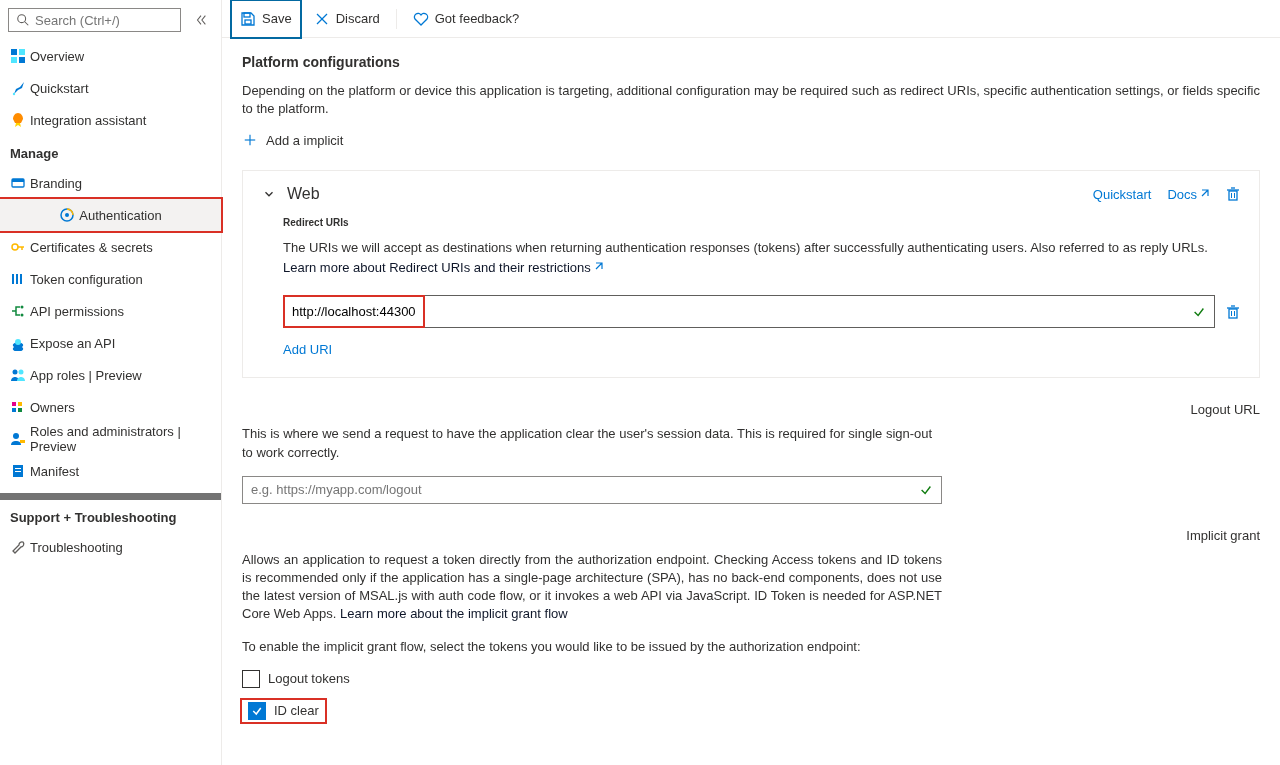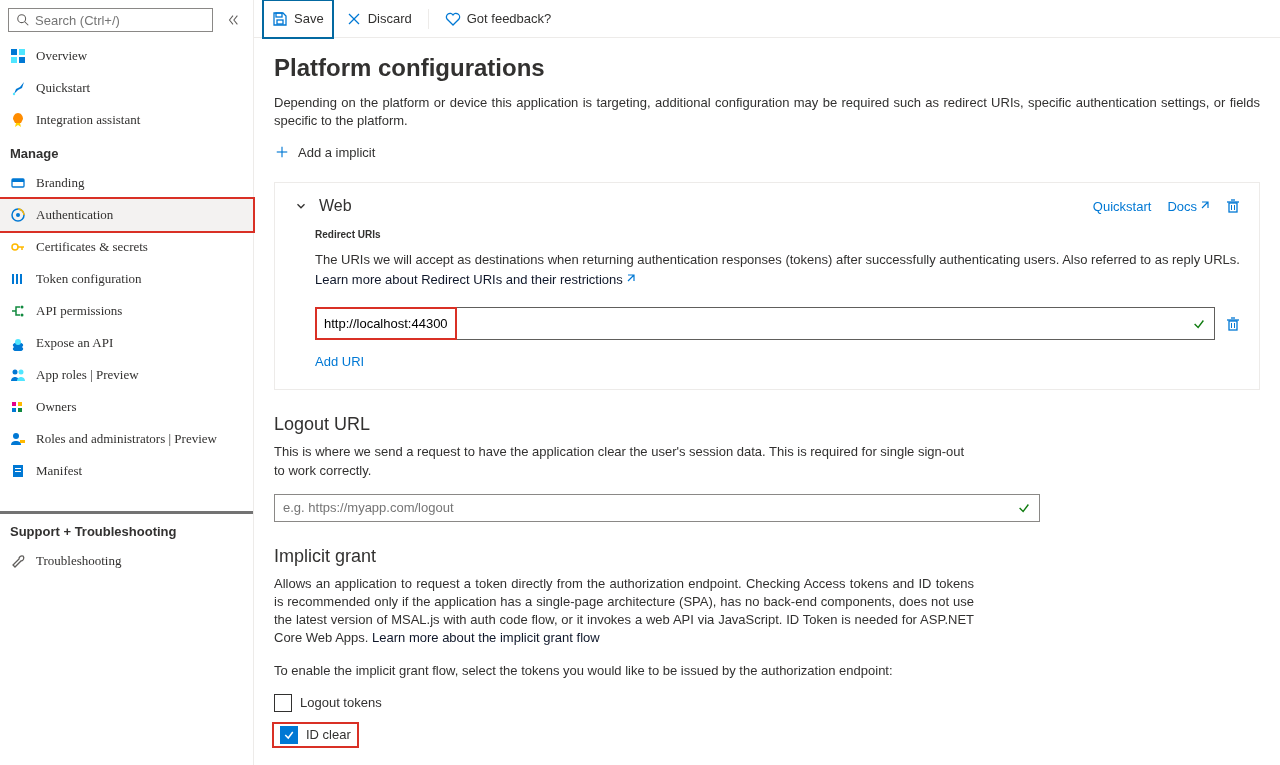--- a/index.html
+++ b/index.html
@@ -1,57 +1,57 @@
 <!DOCTYPE html>
 <html><head>
 <meta charset="utf-8">
 <style>
 * { box-sizing: border-box; margin: 0; padding: 0; }
 body { font-family: "Segoe UI", Arial, sans-serif; font-size: 13px; color: #323130; background: #fff; }
 .app { display: flex; width: 1280px; height: 765px; overflow: hidden; }
 
 
-.sidebar { width: 254px; border-right: 1px solid #edebe9; padding: 8px 0; flex-shrink: 0; }
+.sidebar { width: 222px; border-right: 1px solid #edebe9; padding: 8px 0; flex-shrink: 0; }
 .search-row { display: flex; align-items: center; padding: 0 8px 8px 8px; gap: 8px; }
 .search-box { flex: 1; border: 1px solid #8a8886; height: 24px; display: flex; align-items: center; padding: 0 6px; gap: 4px; }
 .search-box input { border: none; outline: none; width: 100%; font-size: 13px; color: #605e5c; }
 .collapse-btn { width: 24px; height: 24px; display: flex; align-items: center; justify-content: center; color: #605e5c; }
-.nav-item { display: flex; align-items: center; height: 32px; padding: 0 10px; gap: 10px; cursor: pointer; font-family: Liberation Serif, serif; }
+.nav-item { display: flex; align-items: center; height: 32px; padding: 0 10px; gap: 4px; cursor: pointer; }
 .nav-item.active { background: #f3f2f1; }
 .nav-item .nav-label { }
 .nav-icon { width: 16px; height: 16px; flex-shrink: 0; display: flex; align-items: center; justify-content: center; }
-.nav-group { padding: 10px 10px 6px 10px; font-weight: 600; color: #323130; border-top: 3px solid #737373; margin-top: 24px; }
+.nav-group { padding: 10px 10px 6px 10px; font-weight: 600; color: #323130; border-top: 7px solid #737373; margin-top: 6px; }
 .nav-group.first { border-top: none; margin-top: 0; } 
 .highlight-red { outline: 2px solid #d93025; outline-offset: -1px; }
 
 
 .main { flex: 1; display: flex; flex-direction: column; overflow: auto; }
 .toolbar { display: flex; align-items: center; height: 38px; border-bottom: 1px solid #edebe9; padding: 0 8px; gap: 4px; }
 .toolbar-btn { display: flex; align-items: center; gap: 6px; padding: 4px 8px; cursor: pointer; }
 .toolbar-sep { width: 1px; height: 20px; background: #edebe9; margin: 0 4px; }
 .save-highlight { border: 2px solid #0369a1; padding: 10px 8px; }
 .content { padding: 16px 20px 30px 20px; }
-h2.section-title { font-weight: 600; font-size: 24px; margin-bottom: 12px; }
+h2.section-title { font-weight: 600; font-size: 14px; margin-bottom: 12px; }
 p.desc { color: #323130; margin-bottom: 14px; line-height: 1.4; text-align: justify; }
 .add-platform { display: flex; align-items: center; gap: 8px; margin: 10px 0 22px 0; cursor: pointer; }
 .platform-card { border: 1px solid #edebe9; padding: 14px 18px 20px 18px; margin-bottom: 24px; }
 .platform-header { display: flex; align-items: center; gap: 10px; margin-bottom: 14px; }
 .platform-title { font-size: 16px; font-weight: 400; flex: 1; }
 .platform-links { display: flex; align-items: center; gap: 16px; }
 .platform-links a { color: #0078d4; text-decoration: none; font-size: 13px; }
 .platform-section-title { font-size: 10px; margin: 6px 0 10px 22px; }
 .platform-desc { margin: 0 0 18px 22px; line-height: 1.5; }
 .link { color: #0f172a; text-decoration: none; cursor: pointer; }
 .uri-row { display: flex; align-items: center; gap: 10px; margin: 0 0 14px 22px; }
 .uri-input { flex: 1; border: 1px solid #605e5c; height: 33px; padding: 0 8px; display: flex; align-items: center; position: relative; }
 .uri-input input { border: none; outline: none; width: 100%; font-size: 13px; background: transparent; }
 .uri-input .check { color: #107c10; position: absolute; right: 8px; }
 .add-uri { margin-left: 22px; color: #0078d4; cursor: pointer; }
-h2.subhead { font-size: 18px; font-weight: 400; margin: 4px 0 8px 0; }
-.logout-input { border: 1px solid #8a8886; height: 28px; width: 766px; padding: 0 8px; display: flex; align-items: center; position: relative; margin-bottom: 24px; }
+h2.subhead { font-size: 13px; font-weight: 400; margin: 4px 0 8px 0; text-align: right; }
+.logout-input { border: 1px solid #8a8886; height: 28px; width: 700px; padding: 0 8px; display: flex; align-items: center; position: relative; margin-bottom: 24px; }
 .logout-input input { border: none; outline: none; width: 100%; font-size: 13px; color: #605e5c; }
 .logout-input .check { color: #107c10; position: absolute; right: 8px; }
 .wide-700 { max-width: 700px; }
 .checkbox-row { display: flex; align-items: center; gap: 8px; margin: 6px 0; }
 .cb { width: 18px; height: 18px; border: 1px solid #323130; display: flex; align-items: center; justify-content: center; }
 .cb.checked { background: #0078d4; border-color: #0078d4; color: #fff; }
 .id-tokens-highlight { outline: 2px solid #d93025; padding: 2px 6px; }
 .icon-blue { color: #0078d4; }
 .icon-gray { color: #605e5c; }
 .ext-link-icon { width: 10px; height: 10px; display: inline-block; margin-left: 2px; vertical-align: baseline; }
@@ -116,21 +116,21 @@
 
     <div class="nav-item">
       <span class="nav-icon">
         <svg width="16" height="16" viewBox="0 0 16 16">
             <rect x="2" y="4" width="12" height="8" rx="1" fill="none" stroke="#0078d4" stroke-width="1.3"></rect>
             <rect x="2" y="4" width="12" height="3" fill="#0078d4"></rect>
           </svg>
       </span>
       <span class="nav-label">Branding</span>
     </div>
-    <div class="nav-item active highlight-red" style="outline-offset:0;">
+    <div class="nav-item active highlight-red" style="outline-offset:0;justify-content:center;">
       <span class="nav-icon">
         <svg width="16" height="16" viewBox="0 0 16 16">
             <circle cx="8" cy="8" r="6" fill="none" stroke="#0078d4" stroke-width="1.5"></circle>
             <path d="M8 2 A6 6 0 0 1 14 8" fill="none" stroke="#ffb900" stroke-width="1.5"></path>
             <circle cx="8" cy="8" r="2" fill="#0078d4"></circle>
           </svg>
       </span>
       <span class="nav-label">Authentication</span>
     </div>
     <div class="nav-item">

